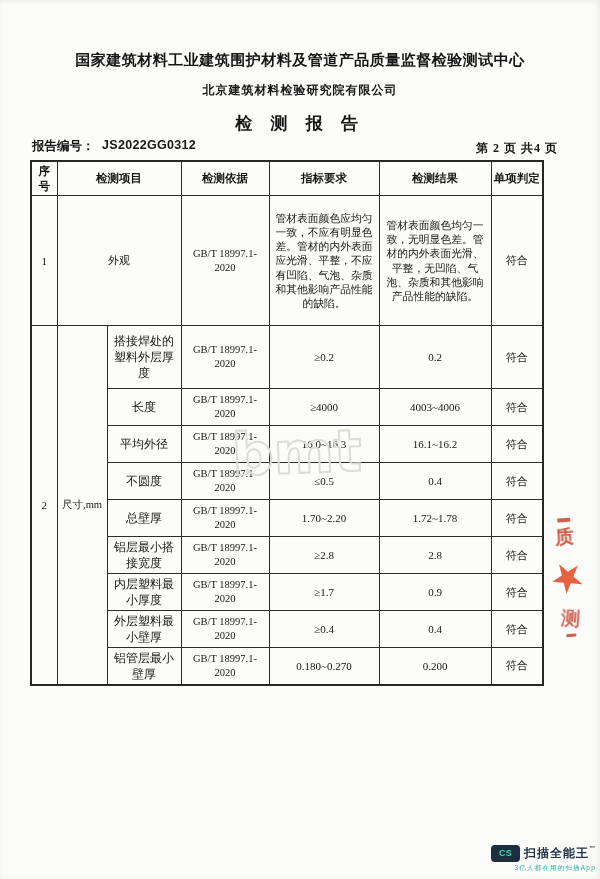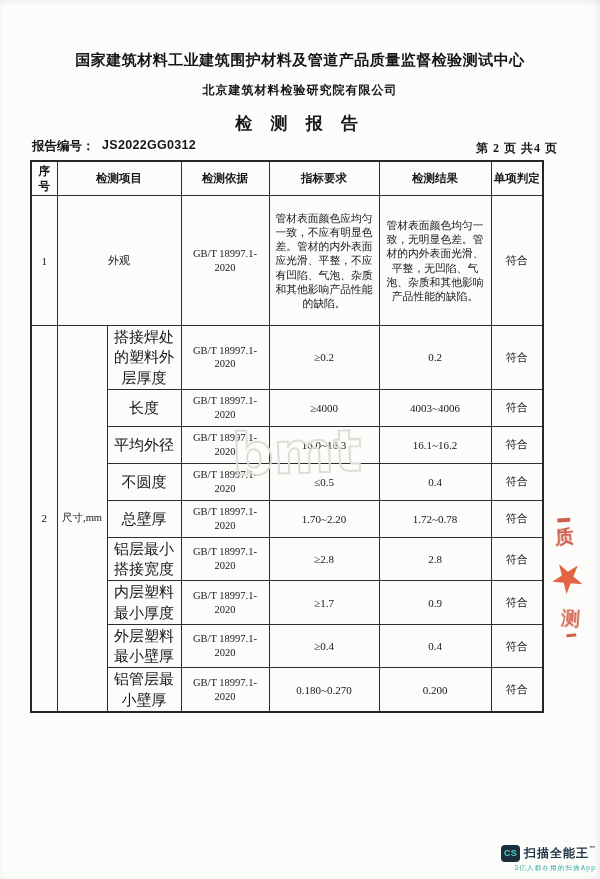--- a/index.html
+++ b/index.html
@@ -27,21 +27,21 @@
     padding:1px 2px;font-weight:normal;overflow:hidden;
   }
   table.report{border:2px solid #262626;}
   tr.thead th{font-weight:bold;font-size:11.5px;height:31px;}
   tr.row-appearance{height:130px;}
   tr.row-sub1{height:63px;}
   tr.row-sub{height:37px;}
   td.longtext{text-align:justify;padding:3px 4px;line-height:1.3;font-size:10.8px;}
   td.basis{font-size:10.5px;line-height:1.3;padding:1px 3px;}
   td.dim-label{font-size:10.5px;padding:0;}
-  td.itemname{font-size:15px;line-height:1.35;padding:1px 4px;}
+  td.itemname{font-size:12px;line-height:1.35;padding:1px 4px;}
 
   .watermark{
     position:absolute;left:232px;top:418px;width:120px;height:75px;
     font-family:"DejaVu Sans","Liberation Sans",sans-serif;font-weight:bold;
     font-size:58px;line-height:70px;color:transparent;
     -webkit-text-stroke:2px #dedcd6;text-stroke:2px #dedcd6;
     transform:rotate(-2deg);pointer-events:none;user-select:none;
   }
   .stamp{
     position:absolute;left:547px;top:518px;width:42px;height:140px;
@@ -53,21 +53,21 @@
   .stamp-char.b2{margin:6px 0 4px 0;opacity:.8;transform:rotate(8deg);}
   .stamp-star{width:36px;height:44px;margin:2px 0;}
   .stamp-bar.b2{width:10px;}
 
   .footer-badge{
     position:absolute;right:4px;top:845px;width:92px;
     font-family:"Liberation Sans","DejaVu Sans",sans-serif;
   }
   .badge-row{display:flex;align-items:center;justify-content:flex-end;}
   .cs-box{
-    width:19px;height:17px;border-radius:4px;background:#1d2e3e;
+    width:29px;height:17px;border-radius:4px;background:#1d2e3e;
     color:#45d2b8;font-size:9px;font-weight:bold;line-height:17px;text-align:center;
     margin-right:4px;flex:0 0 auto;letter-spacing:.3px;
   }
   .app-name{font-size:12px;font-weight:bold;color:#223445;letter-spacing:1px;white-space:nowrap;}
   .tm{font-size:6px;vertical-align:top;color:#223445;}
   .tagline{margin-top:2px;text-align:right;font-size:6.5px;color:#2aab9b;letter-spacing:1.2px;white-space:nowrap;}
 </style>
 </head>
 <body>
 
@@ -139,21 +139,21 @@
       <td class="itemname">不圆度</td>
       <td class="basis">GB/T 18997.1-2020</td>
       <td>≤0.5</td>
       <td>0.4</td>
       <td>符合</td>
     </tr>
     <tr class="row-sub">
       <td class="itemname">总壁厚</td>
       <td class="basis">GB/T 18997.1-2020</td>
       <td>1.70~2.20</td>
-      <td>1.72~0.78</td>
+      <td>1.72~1.78</td>
       <td>符合</td>
     </tr>
     <tr class="row-sub">
       <td class="itemname">铝层最小搭接宽度</td>
       <td class="basis">GB/T 18997.1-2020</td>
       <td>≥2.8</td>
       <td>2.8</td>
       <td>符合</td>
     </tr>
     <tr class="row-sub">

